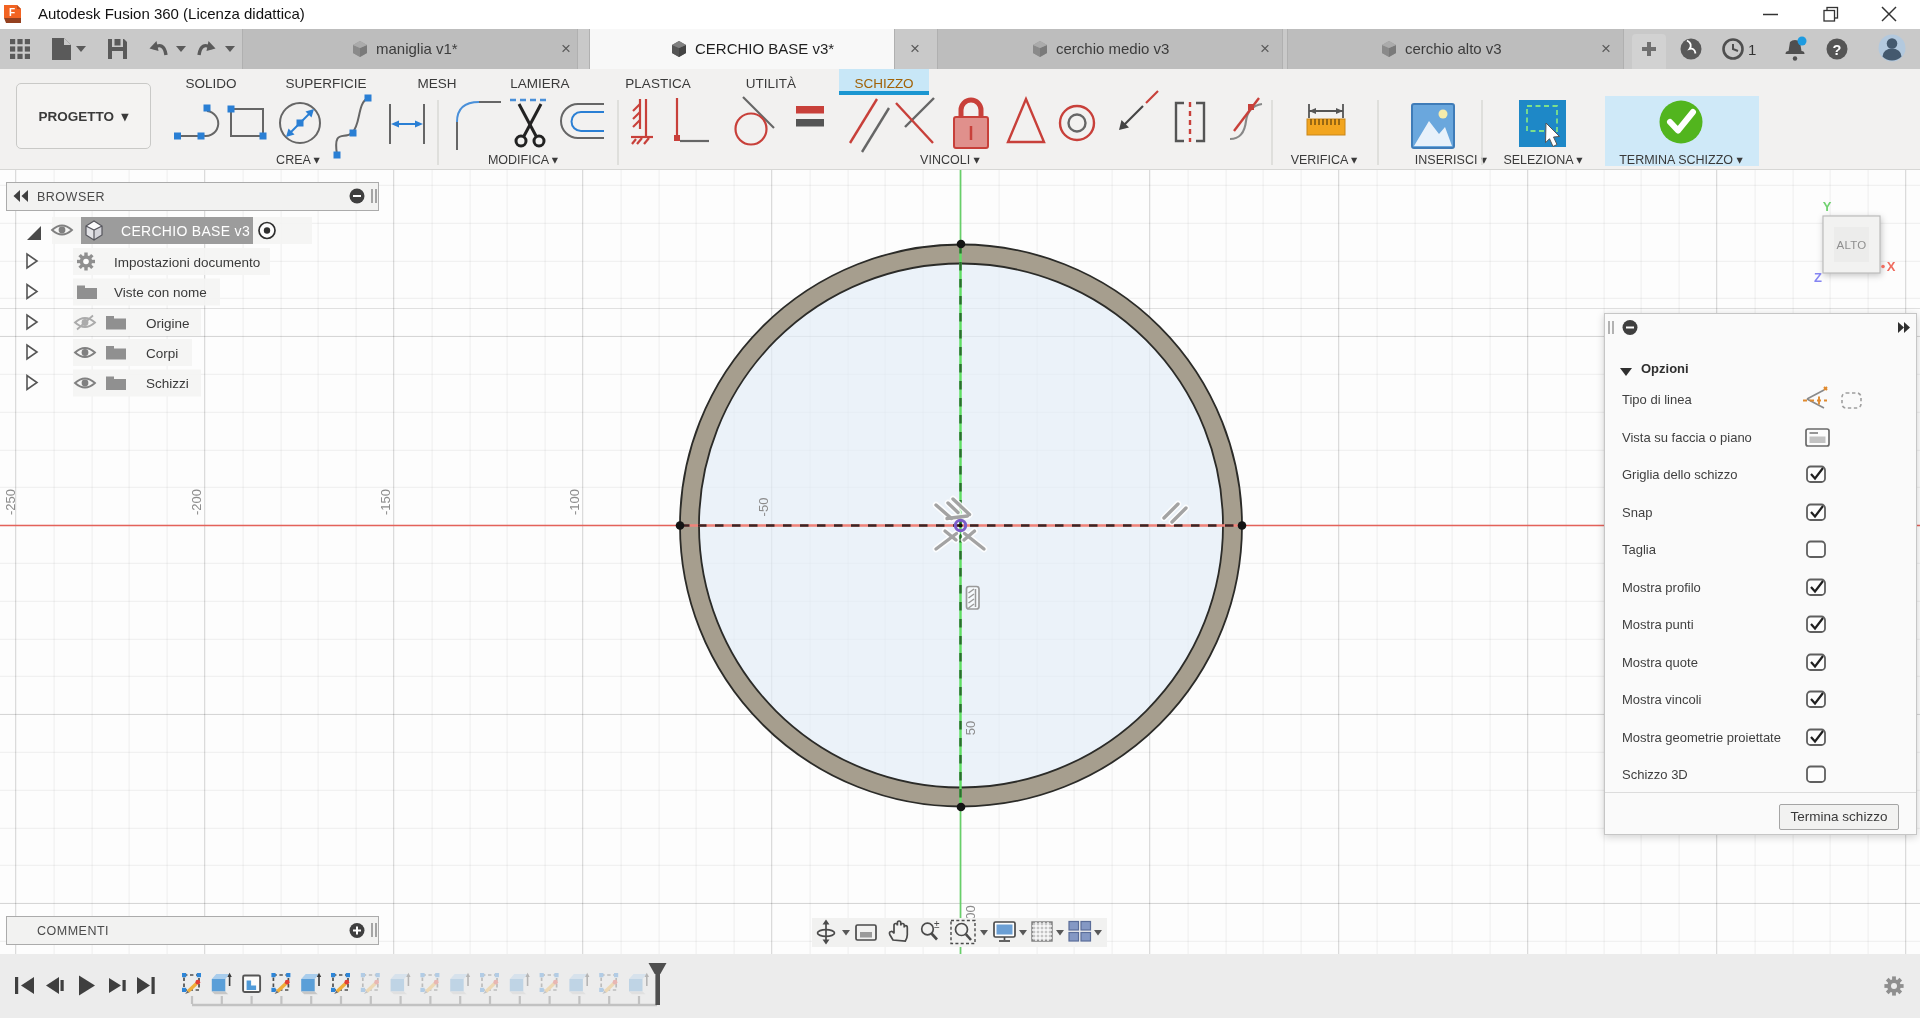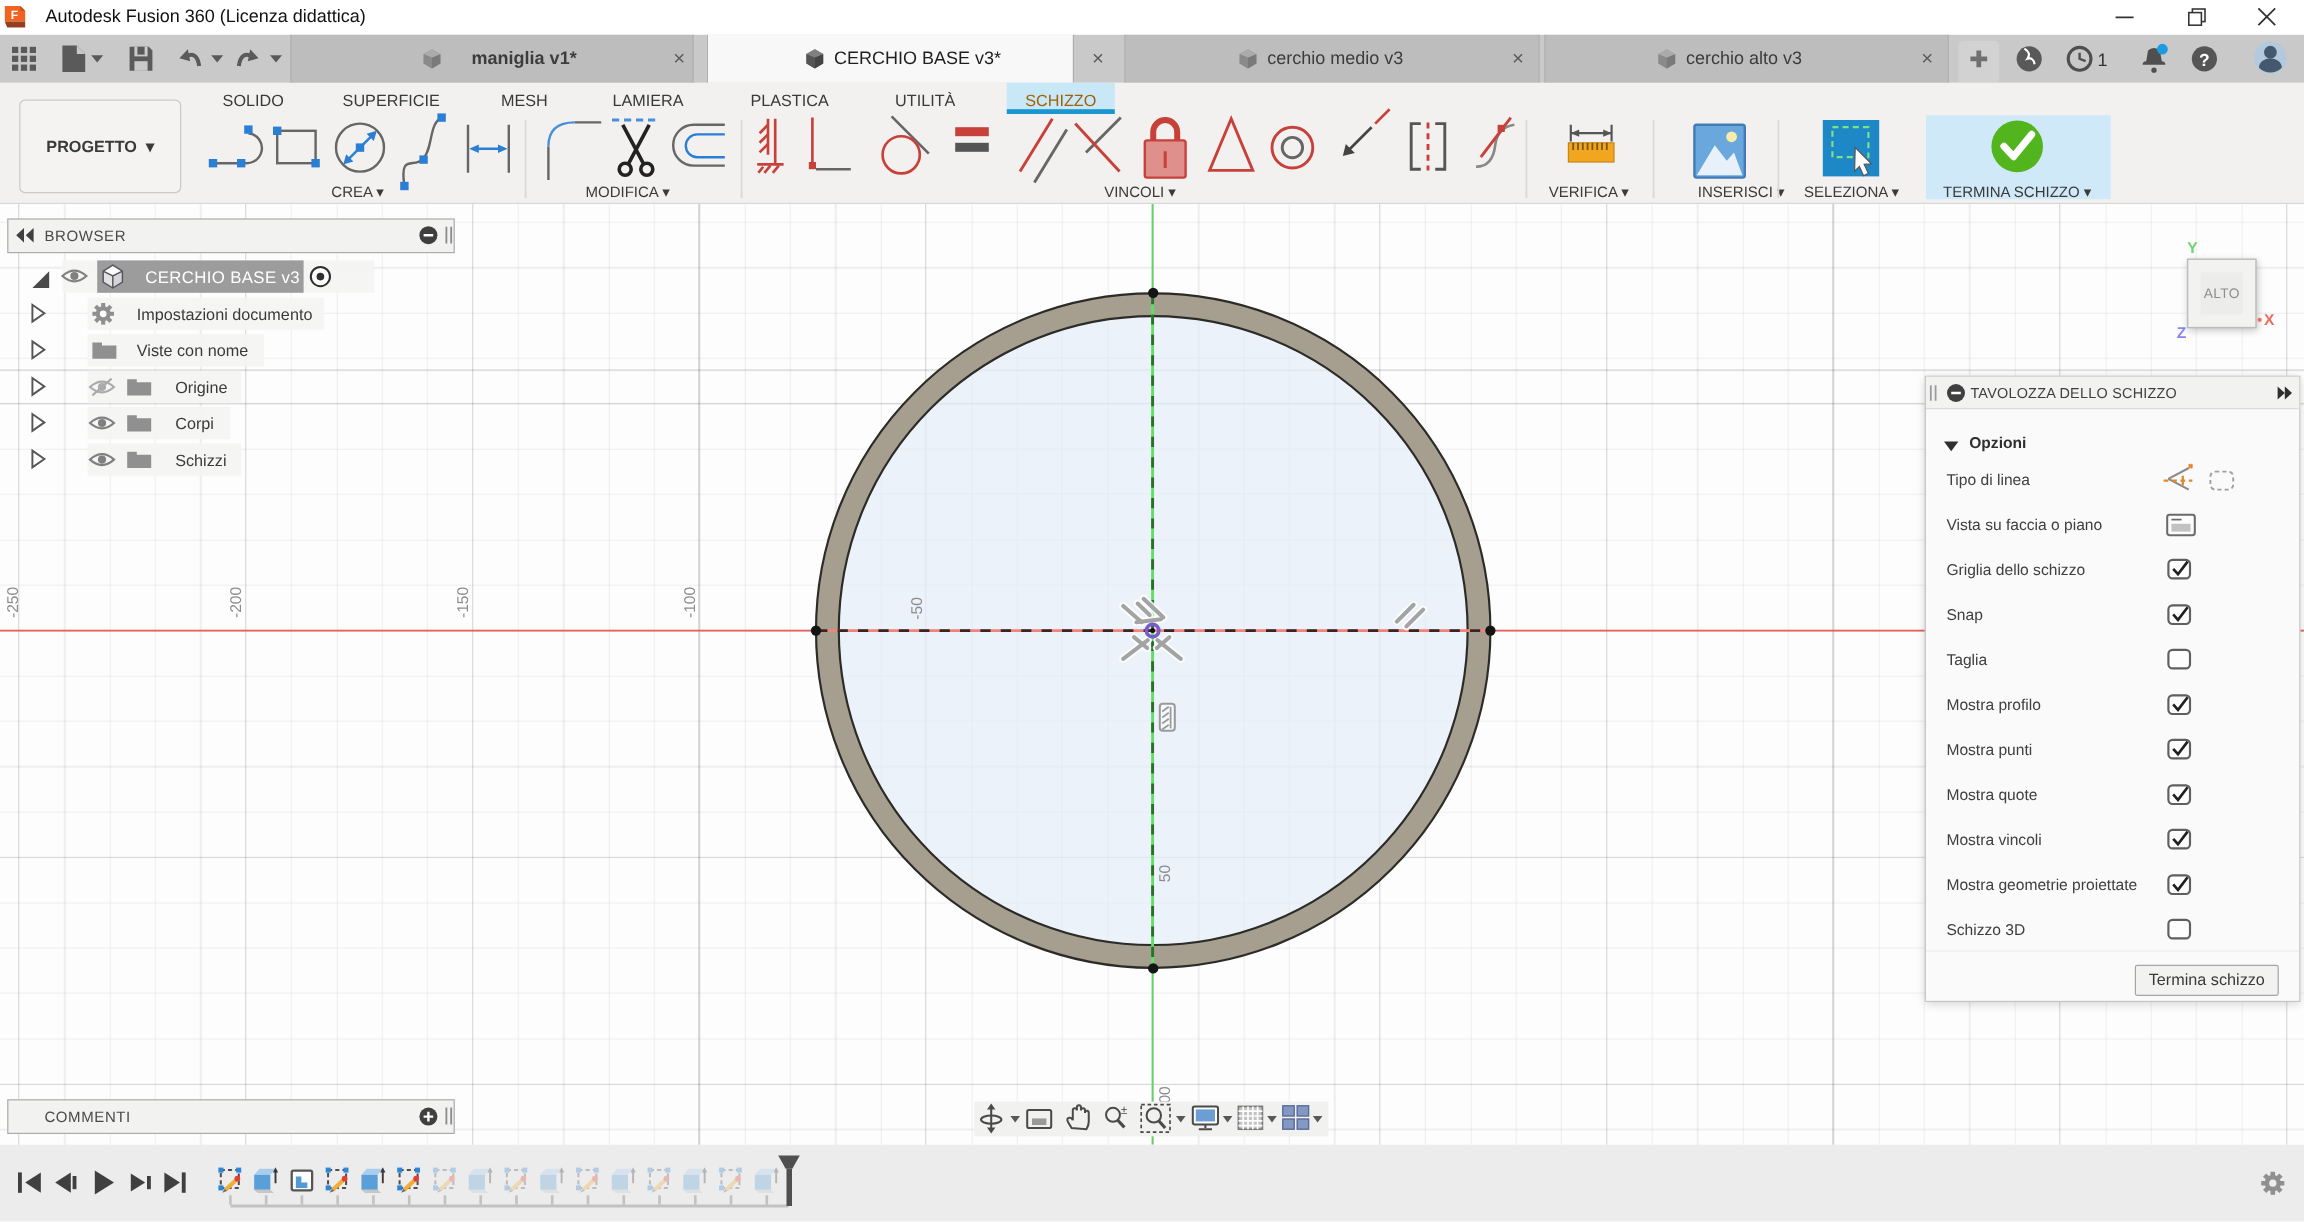--- a/index.html
+++ b/index.html
@@ -17,21 +17,21 @@
   .doctab .lbl { position:absolute; top:11px; font-size:15px; color:#3c3c3c; white-space:nowrap; }
   .doctab .x { position:absolute; top:10px; font-size:17px; color:#5a5a5a; }
   #tab2 { background:#f8f8f8; }
   #tab2 .lbl { color:#1f1f1f; }
 
   
   #ribbon { position:absolute; left:0; top:69px; width:1920px; height:101px; background:#f2f1f0; border-bottom:1px solid #d7d7d5; }
   .menuitem { position:absolute; top:7px; font-size:13.5px; color:#3a3a3a; transform:translateX(-50%); white-space:nowrap; }
   #schizzohl { position:absolute; left:839px; top:0px; width:90px; height:26px; background:#c8e7f7; border-bottom:4px solid #1b96d1; }
   #schizzohl span { position:absolute; left:50%; top:7px; transform:translateX(-50%); font-size:13.5px; color:#a16207; }
-  #progetto { position:absolute; left:16px; top:14px; width:135px; height:78px; background:#f4f3f2; border:1px solid #c9c9c7; border-radius:5px; }
+  #progetto { position:absolute; left:16px; top:14px; width:135px; height:66px; background:#f4f3f2; border:1px solid #c9c9c7; border-radius:5px; }
   #progetto span { position:absolute; left:50%; top:50%; transform:translate(-50%,-50%); font-size:13.5px; font-weight:bold; color:#3a3a3a; white-space:nowrap; }
   .grouplbl { position:absolute; top:83px; font-size:12.5px; color:#3a3a3a; transform:translateX(-50%); white-space:nowrap; }
   #terminahl { position:absolute; left:1605px; top:27px; width:154px; height:70px; background:#cfe9f8; }
 
   
   #canvas { position:absolute; left:0; top:170px; width:1920px; height:784px;
     background-color:#fdfdfd;
     background-image:
       repeating-linear-gradient(to right, rgba(0,0,0,0.115) 0 1px, transparent 1px 189px),
       repeating-linear-gradient(to bottom, rgba(0,0,0,0.115) 0 1px, transparent 1px 189px),
@@ -103,21 +103,21 @@
     <polygon points="208.5,12 215.5,19.5 206.5,22" fill="#5a5a5a"></polygon>
   </svg>
 
   <div class="doctab" id="tab1" style="left:242px; width:336px;">
     <svg class="abs" style="left:107px;top:10px" width="20" height="20">
         <polygon points="3,6 10,2 17,6 17,14 10,18 3,14" fill="#9a9a9a"></polygon>
         <polygon points="3,6 10,9 10,18 3,14" fill="#8a8a8a"></polygon>
         <polygon points="10,9 17,6 17,14 10,18" fill="#7a7a7a"></polygon>
         <polygon points="3,6 10,2 17,6 10,9" fill="#ababab"></polygon>
       </svg>
-    <span class="lbl" style="left:150px;font-weight:bold;">maniglia v1*</span>
+    <span class="lbl" style="left:133px;">maniglia v1*</span>
     <span class="x" style="left:318px;">×</span>
   </div>
   <div class="doctab" id="tab2" style="left:589px; width:306px;">
     <svg class="abs" style="left:79px;top:10px" width="20" height="20">
         <polygon points="3,6 10,2 17,6 17,14 10,18 3,14" fill="#6a6a6a"></polygon>
         <polygon points="3,6 10,9 10,18 3,14" fill="#555"></polygon>
         <polygon points="10,9 17,6 17,14 10,18" fill="#444"></polygon>
         <polygon points="3,6 10,2 17,6 10,9" fill="#808080"></polygon>
       </svg>
     <span class="lbl" style="left:105px;">CERCHIO BASE v3*</span>
@@ -573,23 +573,20 @@
     <text x="37" y="935" font-size="12.5" fill="#4a4a4a" letter-spacing="0.5">COMMENTI</text>
     <circle cx="357" cy="930.5" r="7.5" fill="#3f3f3f"></circle>
     <line x1="353" y1="930.5" x2="361" y2="930.5" stroke="#fff" stroke-width="2"></line>
     <line x1="357" y1="926.5" x2="357" y2="934.5" stroke="#fff" stroke-width="2"></line>
     <line x1="372" y1="923" x2="372" y2="937" stroke="#8a8a8a" stroke-width="1.5"></line>
     <line x1="376" y1="923" x2="376" y2="937" stroke="#8a8a8a" stroke-width="1.5"></line>
   </g>
 </svg>
 
 <div id="palette">
-  <div id="palhead">
-      <div class="t">TAVOLOZZA DELLO SCHIZZO</div>
-    </div>
   <svg class="abs" style="left:0;top:0" width="311" height="27">
     <line x1="4" y1="7" x2="4" y2="20" stroke="#9a9a9a" stroke-width="1.5"></line>
     <line x1="8" y1="7" x2="8" y2="20" stroke="#9a9a9a" stroke-width="1.5"></line>
     <circle cx="25" cy="13.5" r="7.5" fill="#3f3f3f"></circle>
     <line x1="21" y1="13.5" x2="29" y2="13.5" stroke="#fff" stroke-width="2"></line>
     <polygon points="293,8 299,13.5 293,19" fill="#2f2f2f"></polygon>
     <polygon points="299,8 305,13.5 299,19" fill="#2f2f2f"></polygon>
   </svg>
   <svg class="abs" style="left:14px;top:52px" width="16" height="12">
       <polygon points="1,2 13,2 7,10" fill="#2f2f2f"></polygon>

